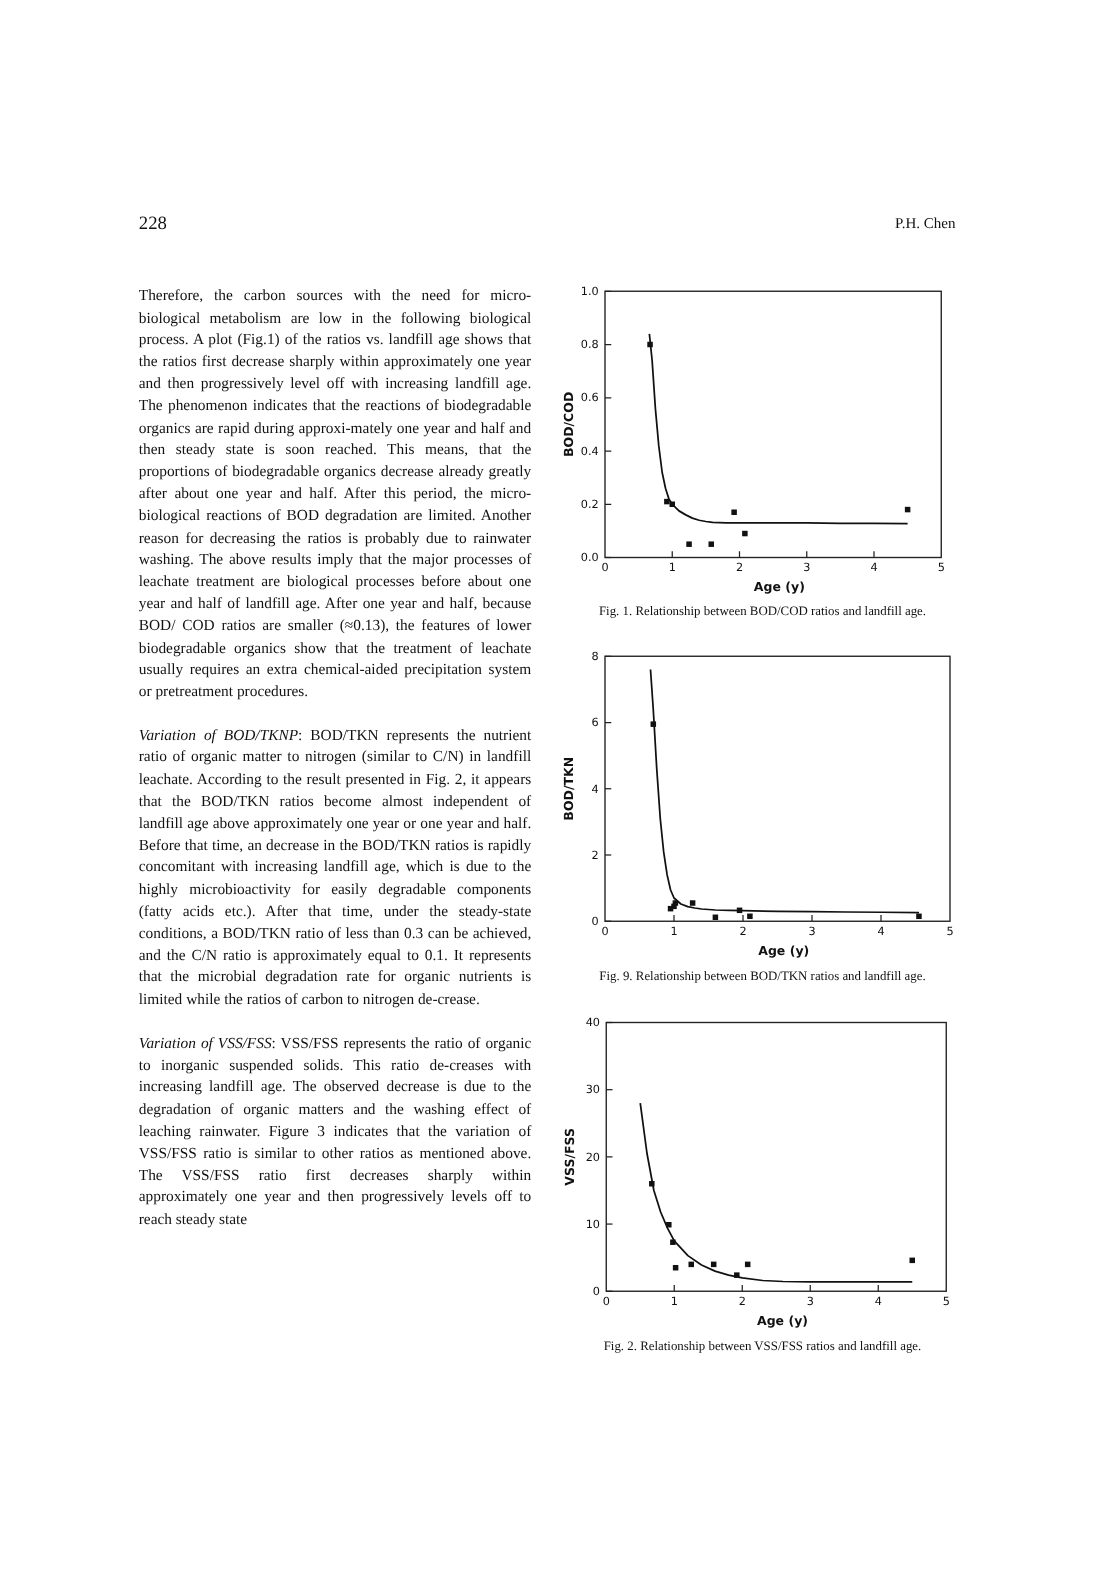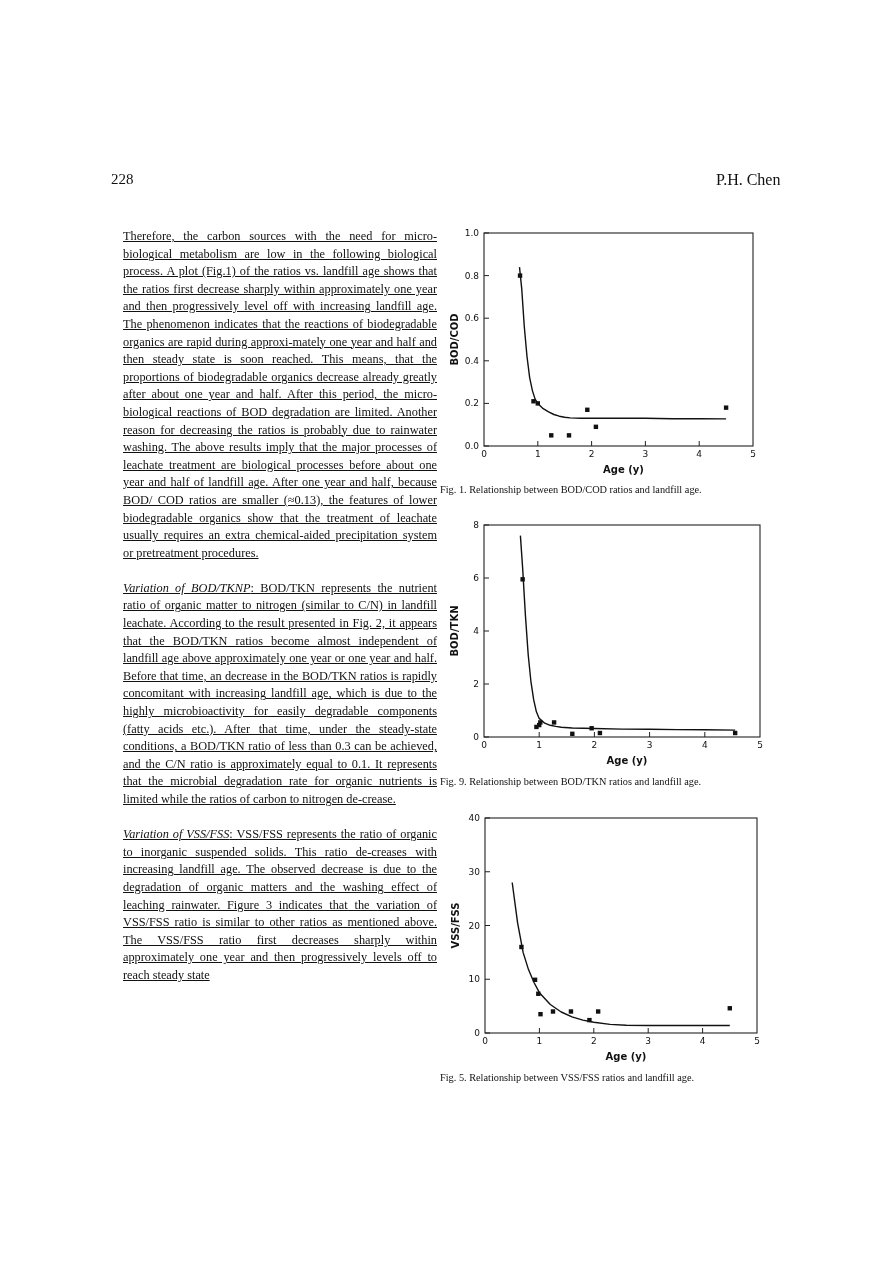--- a/index.html
+++ b/index.html
@@ -1,27 +1,27 @@
 <!DOCTYPE html>
 <html><head>
 <meta charset="utf-8">
 <style>
   html, body { margin: 0; padding: 0; background: #fff; }
   body { width: 893px; height: 1263px; position: relative; overflow: hidden;
          font-family: "Liberation Serif", serif; color: #111; }
   .page-num { position: absolute; left: 111px; top: 171px; font-size: 15px; }
-  .running-head { position: absolute; left: 716px; top: 171px; font-size: 16px; }
-  .col-left { position: absolute; left: 123px; top: 228px; width: 314px;
-              font-size: 12.3px; line-height: 17.6px; text-align: justify; text-decoration: underline; }
+  .running-head { position: absolute; left: 716px; top: 171px; font-size: 12px; }
+  .col-left { position: absolute; left: 111px; top: 228px; width: 314px;
+              font-size: 12.3px; line-height: 17.6px; text-align: justify; }
   .col-left p { margin: 0 0 17.6px 0; hyphens: manual; }
   .col-left p.cont { text-indent: 0; }
   .col-left em { font-style: italic; }
   .figure { position: absolute; left: 440px; width: 340px; }
   .figure svg { display: block; }
-  .caption { font-size: 10.3px; margin-top: 0; white-space: nowrap; }
+  .caption { font-size: 10.3px; text-align: center; margin-top: 0; white-space: nowrap; }
   .axis-text { font-family: "DejaVu Sans", sans-serif; font-size: 9px; fill: #111; }
   .axis-label { font-family: "DejaVu Sans", sans-serif; font-size: 10px; fill: #111; font-weight: bold; }
 </style>
 </head>
 <body>
 
 <div class="page-num">228</div>
 <div class="running-head">P.H. Chen</div>
 
 <div class="col-left">
@@ -138,14 +138,14 @@
       <rect x="79.248" y="136.8" width="4.4" height="4.4" fill="#111"></rect>
       <rect x="92.848" y="169.5875" width="4.4" height="4.4" fill="#111"></rect>
       <rect x="96.11200000000001" y="183.5625" width="4.4" height="4.4" fill="#111"></rect>
       <rect x="98.288" y="203.9875" width="4.4" height="4.4" fill="#111"></rect>
       <rect x="110.8" y="201.3" width="4.4" height="4.4" fill="#111"></rect>
       <rect x="128.752" y="201.3" width="4.4" height="4.4" fill="#111"></rect>
       <rect x="147.24800000000002" y="209.9" width="4.4" height="4.4" fill="#111"></rect>
       <rect x="155.95200000000003" y="201.3" width="4.4" height="4.4" fill="#111"></rect>
       <rect x="287.6" y="198.07500000000002" width="4.4" height="4.4" fill="#111"></rect>
     </svg>
-  <div class="caption">Fig. 5. Relationship between VSS/FSS ratios and landfill age.</div>
+  <div class="caption">Fig. 2. Relationship between VSS/FSS ratios and landfill age.</div>
 </div>
 
 </body></html>

